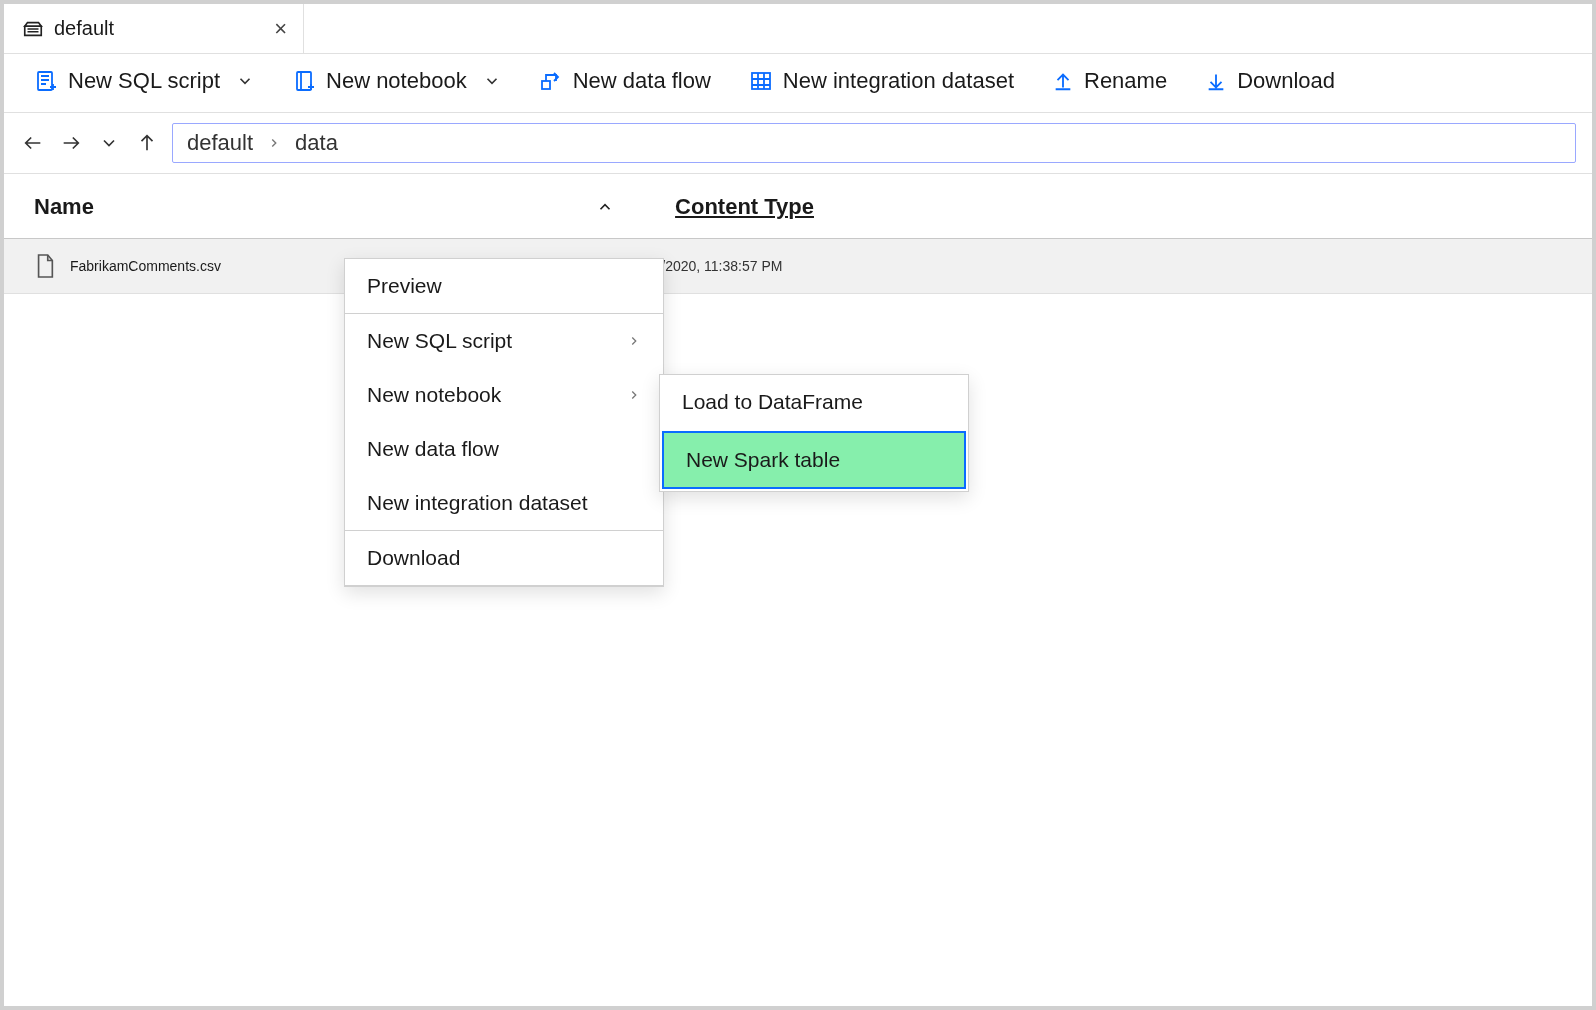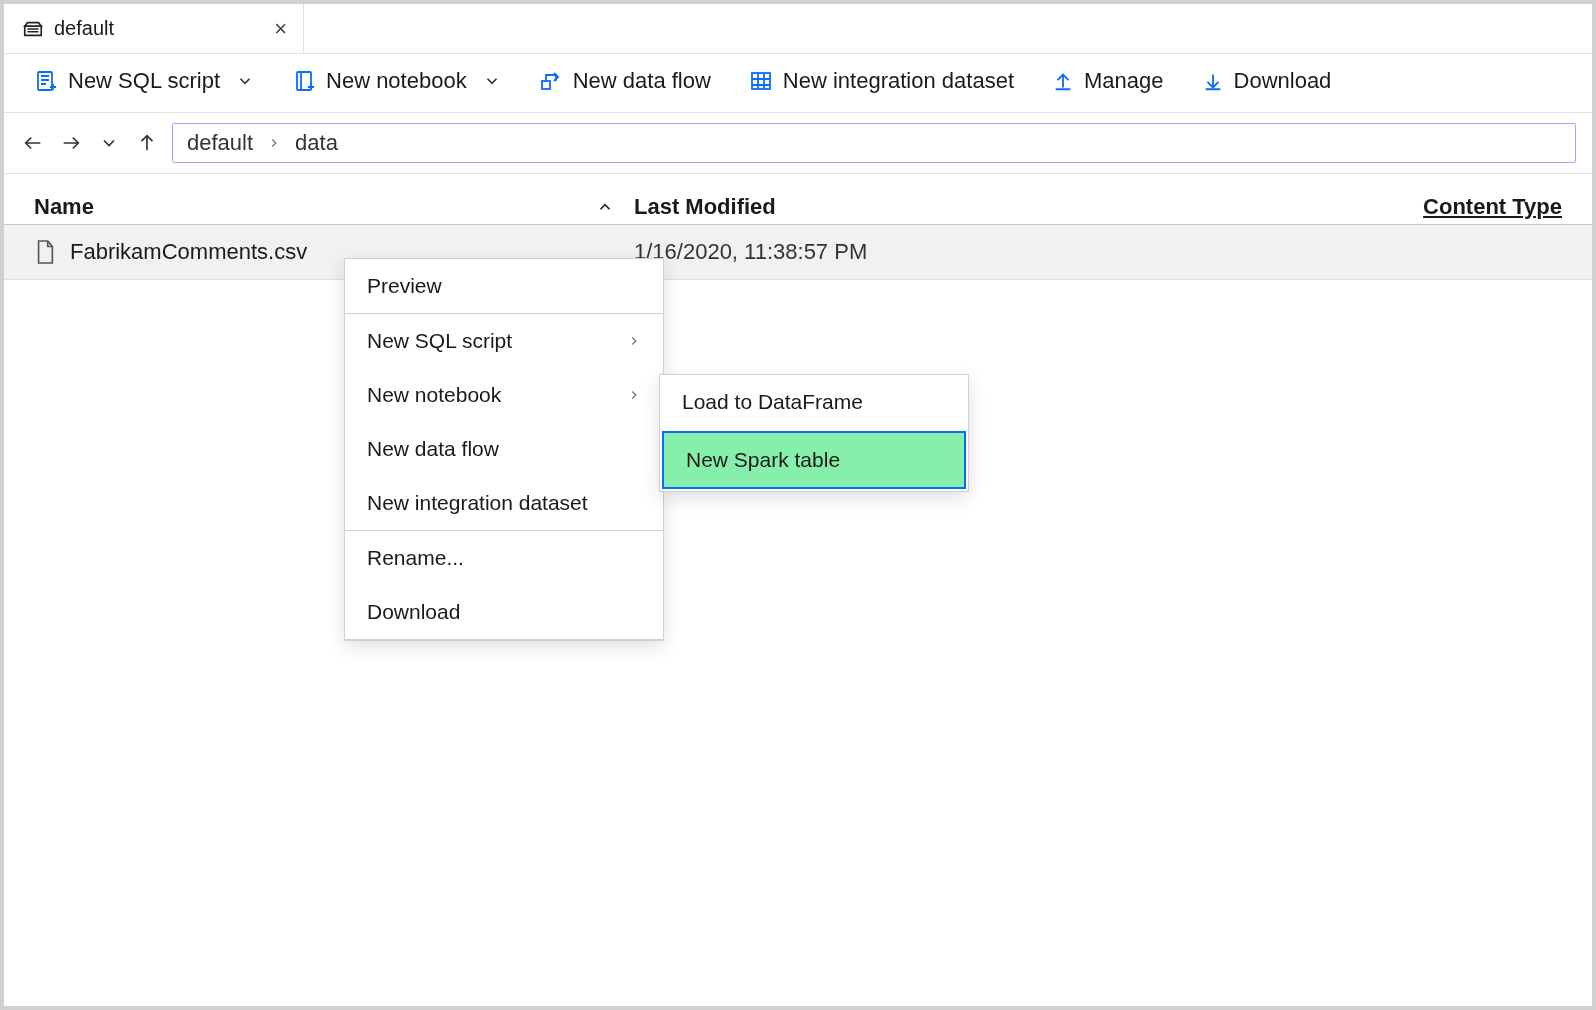--- a/index.html
+++ b/index.html
@@ -79,37 +79,37 @@
   align-items:center;
   gap: 14px;
   font-size: 22px;
   color:#333;
 }
 .bc-sep { color:#888; }
 
 
 .thead {
   display:flex;
-  padding: 20px 30px 4px 30px;
+  padding: 20px 30px 18px 30px;
   border-bottom: 1px solid #c8c8c8;
   font-weight: 700;
   font-size: 22px;
 }
 .col-name { flex: 0 0 600px; display:flex; align-items:center; gap:8px;}
 .col-mod  { flex: 1; }
 .col-type { flex: 0 0 180px; text-align:right;text-decoration:underline; }
 .sort-caret { margin-left:auto; margin-right:20px; color:#333; }
 
 
 .trow {
   display:flex;
   align-items:center;
   padding: 14px 30px;
   background:#f1f1f1;
-  font-size: 22px;
+  font-size: 14px;
   border-bottom: 1px solid #e0e0e0;
 }
 .trow .file-icon { margin-right: 14px; color:#555; display:flex;}
 .trow .cell-name { flex:0 0 600px; display:flex; align-items:center;}
 .trow .cell-mod  { flex:1; color:#333;}
 .trow .cell-type { flex:0 0 180px; }
 
 
 .ctx-menu {
   position: absolute;
@@ -223,21 +223,21 @@
     </span>
     <span>New integration dataset</span>
   </div>
 
   <div class="tool-item">
     <span class="icon">
       <svg width="22" height="22" viewBox="0 0 24 24" fill="none" stroke="#0a6cff" stroke-width="2">
           <path d="M12 19V5M6 11l6-6 6 6M4 21h16"></path>
         </svg>
     </span>
-    <span>Manage</span>
+    <span>Rename</span>
   </div>
 
   <div class="tool-item">
     <span class="icon">
       <svg width="22" height="22" viewBox="0 0 24 24" fill="none" stroke="#0a6cff" stroke-width="2">
           <path d="M12 5v14M6 13l6 6 6-6M4 21h16"></path>
         </svg>
     </span>
     <span>Download</span>
   </div>
@@ -277,23 +277,20 @@
 
 <div class="thead">
   <div class="col-name">
     <span>Name</span>
     <span class="sort-caret">
       <svg width="18" height="18" viewBox="0 0 24 24" fill="none" stroke="#222" stroke-width="2.2">
           <path d="M6 15l6-6 6 6"></path>
         </svg>
     </span>
   </div>
-  <div class="col-mod">
-    <span>Last Modified</span>
-  </div>
   <div class="col-type">
     <span>Content Type</span>
   </div>
 </div>
 
 <div class="trow">
   <div class="cell-name">
     <span class="file-icon">
       <svg width="22" height="26" viewBox="0 0 24 28" fill="none" stroke="#555" stroke-width="1.8">
         <path d="M5 2h10l5 6v18H5z"></path>
@@ -328,23 +325,20 @@
     </span>
   </div>
   <div class="ctx-item">
     <span>New data flow</span>
   </div>
   <div class="ctx-item">
     <span>New integration dataset</span>
   </div>
   <div class="ctx-sep"></div>
   <div class="ctx-item">
-    <span>Rename...</span>
-  </div>
-  <div class="ctx-item">
     <span>Download</span>
   </div>
   <div class="ctx-sep"></div>
 </div>
 
 <div class="sub-menu">
   <div class="sub-item">
     <span>Load to DataFrame</span>
   </div>
   <div class="sub-item selected">

